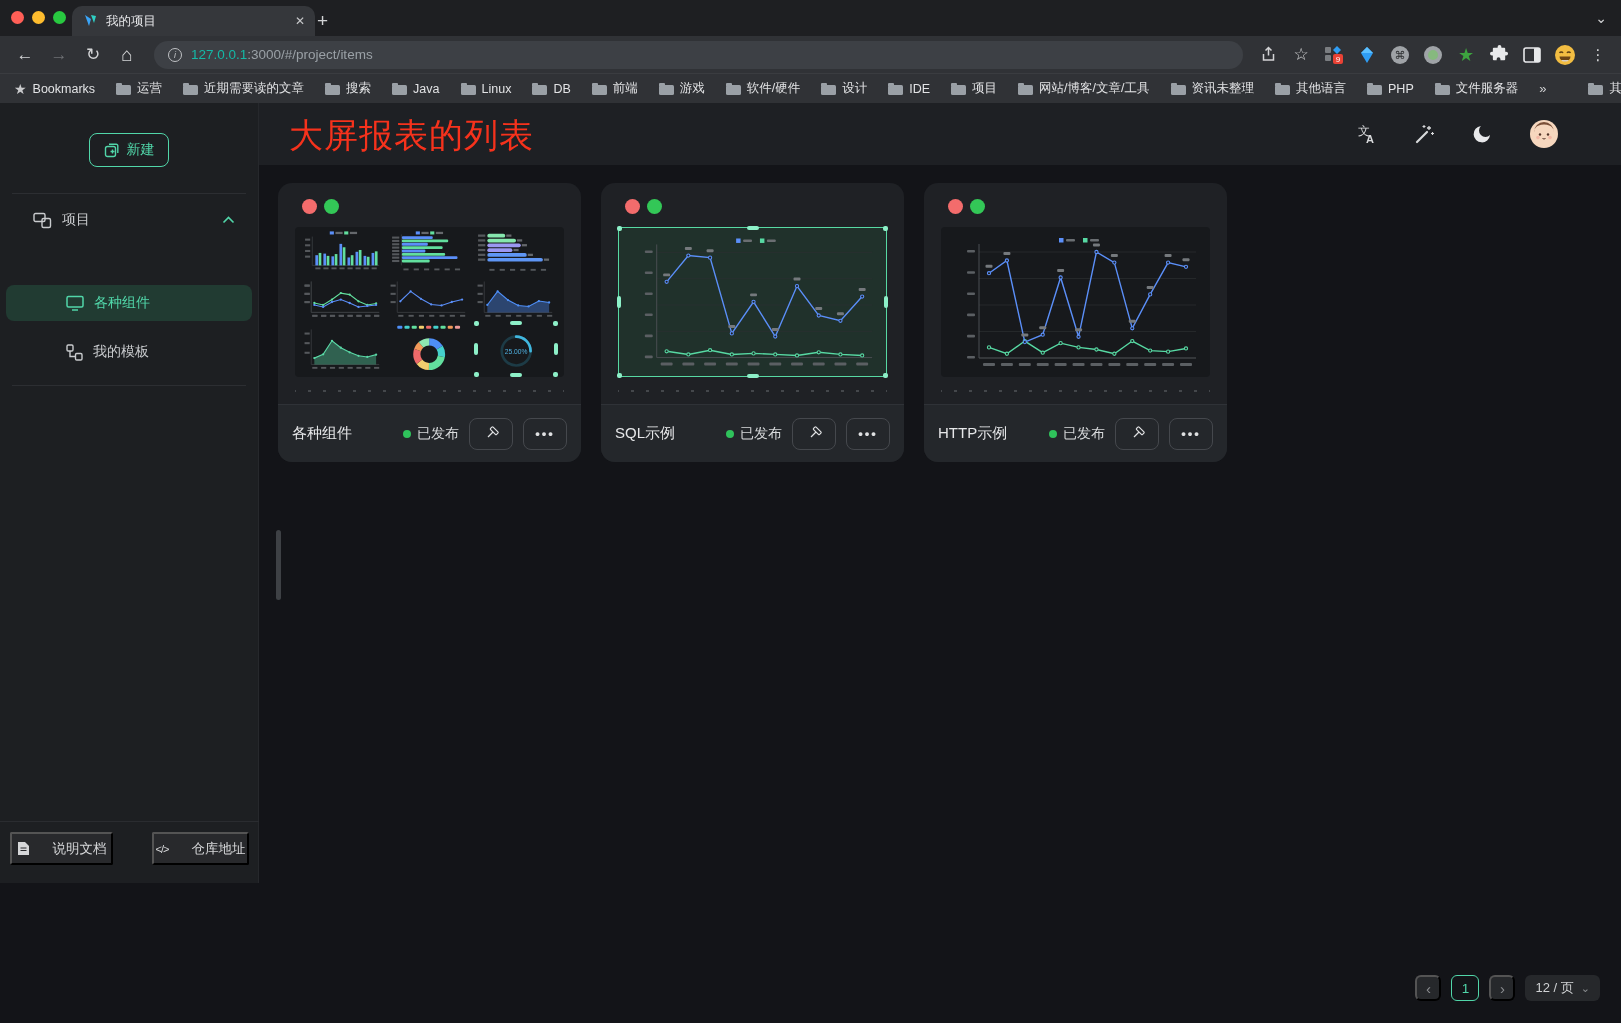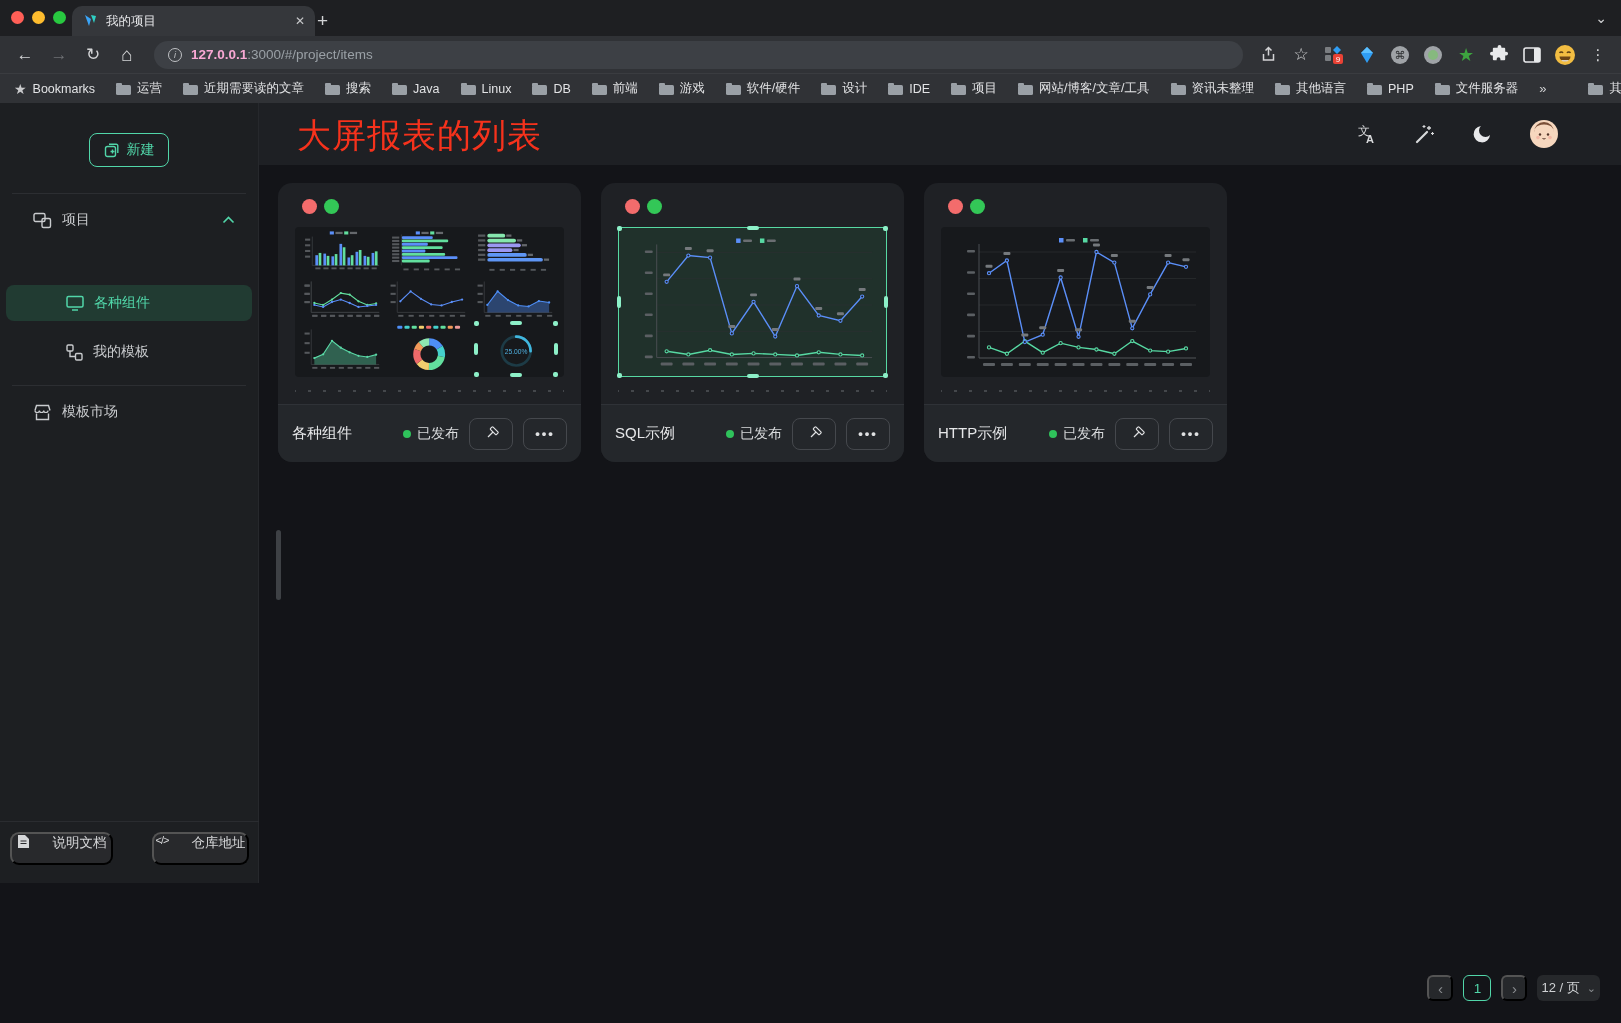--- a/index.html
+++ b/index.html
@@ -22,21 +22,21 @@
 
   .toolbar { position:absolute; left:0; top:36px; width:100%; height:37px; background:#303236;
     display:flex; align-items:center; padding:0 10px; gap:4px; }
   .nav-ic { width:30px; text-align:center; font-size:17px; color:#d3d4d6; }
   .nav-ic.dim { color:#6e7074; }
   .urlpill { flex:1; height:28px; background:#3d4045; border-radius:14px; margin:0 8px;
     display:flex; align-items:center; padding:0 14px; gap:9px; min-width:0; }
   .info-ic { width:14px; height:14px; border:1.4px solid #bfc1c4; border-radius:50%;
     color:#bfc1c4; font-size:9px; line-height:12px; text-align:center; font-style:italic; flex:none; }
   .url { font-size:13.5px; color:#9aa0a6; white-space:nowrap; overflow:hidden; }
-  .url b { color:#f9a8d4; font-weight:700; }
+  .url b { color:#14b8a6; font-weight:400; }
   .tb-right { display:flex; align-items:center; gap:7px; }
   .ext { width:26px; height:26px; display:flex; align-items:center; justify-content:center; position:relative; }
 
   .bookmarks { position:absolute; left:0; top:73px; width:100%; height:30px; background:#303236;
     border-top:1px solid #3a3c40; display:flex; align-items:center; padding:0 14px; gap:21px; overflow:hidden; }
   .bm { display:flex; align-items:center; gap:6px; color:#e2e3e5; font-size:12.5px; white-space:nowrap; }
   .bm-star { color:#c9cacc; font-size:14px; }
   .bm-sep { width:1px; height:16px; background:#56585c; }
   .bm-more { color:#cfd0d2; font-size:13px; }
   .folder { width:15px; height:12px; position:relative; flex:none; }
@@ -48,25 +48,25 @@
   .sidebar { position:absolute; left:0; top:0; width:259px; height:780px; background:#1d1f22; border-right:1px solid #26282c; }
   .btn-new { position:absolute; left:89px; top:30px; width:80px; height:34px; border:1px solid #51d6a9;
     border-radius:8px; color:#51d6a9; font-size:14px; display:flex; align-items:center; justify-content:center; gap:7px; background:transparent; }
   .sb-div { position:absolute; left:12px; right:12px; height:1px; background:#2c2e32; }
   .sb-row { position:absolute; left:0; width:259px; height:34px; display:flex; align-items:center; gap:10px; color:#c9cbce; font-size:14px; }
   .sb-row .chev-up { margin-left:auto; margin-right:24px; }
   .sb-sub { color:#7f8389; font-size:13px; }
   .sb-active { position:absolute; left:6px; width:246px; height:36px; background:#213b32; border-radius:8px;
     display:flex; align-items:center; gap:10px; color:#51d6a9; font-size:14px; }
   .sb-foot { position:absolute; left:0; bottom:0; width:259px; height:62px; border-top:1px solid #2a2c30; }
-  .sb-fbtn { position:absolute; height:33px; background:#28292c; border-radius:9px; display:flex;
-    align-items:flex-start; justify-content:center; gap:23px; color:#d6d7d9; font-size:13.5px; }
+  .sb-fbtn { position:absolute; height:33px; background:#28292c; border-radius:2px; display:flex;
+    align-items:center; justify-content:center; gap:23px; color:#d6d7d9; font-size:13.5px; }
 
   .hdr { position:absolute; left:259px; top:0; width:1362px; height:62px; background:#1e2024; }
-  .hdr-title { position:absolute; left:30px; top:10px; font-size:34px; color:#f6321c; letter-spacing:1px;margin-left:8px; }
+  .hdr-title { position:absolute; left:30px; top:10px; font-size:34px; color:#f6321c; letter-spacing:1px; }
   .hdr-icons { position:absolute; right:62px; top:0; height:62px; display:flex; align-items:center; gap:36px; }
 
   .content { position:absolute; left:259px; top:62px; width:1362px; height:858px; background:#131418; }
   .vscroll { position:absolute; left:17px; top:365px; width:5px; height:70px; background:#3e4145; border-radius:3px; }
 
   .cards { position:absolute; left:19px; top:18px; display:flex; gap:20px; }
   .card { width:303px; height:279px; background:#1f2125; border-radius:14px; position:relative; }
   .cdot { position:absolute; top:16px; width:15px; height:15px; border-radius:50%; }
   .thumb { position:absolute; left:17px; top:44px; width:269px; height:150px; border-radius:4px; background:#17191c; }
   .thumb.selected { background:#20312b; border:1px solid #57d9a3; }
@@ -93,21 +93,21 @@
   .minigrid { position:absolute; inset:0; display:grid; grid-template-columns:repeat(3,1fr);
     grid-template-rows:46px 48px 52px; padding:2px 8px; column-gap:6px; }
   .mini { position:relative; }
 
   .pager { position:absolute; right:21px; bottom:22px; display:flex; align-items:center; gap:10px; }
   .pg-btn { width:26px; height:26px; background:#26282b; border-radius:6px; color:#8a8d90;
     display:flex; align-items:center; justify-content:center; font-size:15px; }
   .pg-cur { width:28px; height:26px; border:1px solid #51d6a9; border-radius:6px; color:#51d6a9;
     display:flex; align-items:center; justify-content:center; font-size:13.5px; background:transparent; }
   .pg-size { height:26px; background:#26282b; border-radius:6px; color:#cfd1d3; font-size:13px;
-    display:flex; align-items:center; gap:7px; padding:0 4px; }
+    display:flex; align-items:center; gap:7px; padding:0 10px; }
 </style>
 </head>
 <body>
 
 <div class="window">
 
   <div class="tabstrip">
     <div class="traffic">
       <div class="tl r"></div>
       <div class="tl y"></div>
@@ -296,28 +296,20 @@
         <svg width="17" height="17" viewBox="0 0 17 17">
           <rect x="1" y="1" width="6" height="6" rx="1.2" fill="none" stroke="#c9cbce" stroke-width="1.4"></rect>
           <rect x="9.5" y="9.5" width="6.5" height="6.5" rx="1.2" fill="none" stroke="#c9cbce" stroke-width="1.4"></rect>
           <path d="M4 7v5.5h5.5" fill="none" stroke="#c9cbce" stroke-width="1.4"></path>
         </svg>
         <span>我的模板</span>
       </div>
 
       <div class="sb-div" style="top:282px;"></div>
 
-      <div class="sb-row" style="top:292px; padding-left:33px;">
-        <svg width="19" height="17" viewBox="0 0 19 17">
-          <path d="M2 6.5 L3.5 1.5 h12 L17 6.5" fill="none" stroke="#c9cbce" stroke-width="1.4"></path>
-          <path d="M2 6.5c0 1.2 1 2 2.2 2s2.2-.8 2.2-2c0 1.2 1 2 2.2 2s2.1-.8 2.1-2c0 1.2 1 2 2.2 2s2.1-.8 2.1-2" fill="none" stroke="#c9cbce" stroke-width="1.2"></path>
-          <path d="M3.5 9.5v6h12v-6" fill="none" stroke="#c9cbce" stroke-width="1.4"></path>
-        </svg>
-        <span>模板市场</span>
-      </div>
 
       <div class="sb-foot">
         <button class="sb-fbtn" style="left:10px; bottom:18px; width:103px;">
           <svg width="13" height="15" viewBox="0 0 13 15">
             <path d="M1 1h7l4 4v9H1z" fill="#d6d7d9"></path>
             <path d="M3.5 7h6M3.5 9.5h6" stroke="#28292c" stroke-width="1.1"></path>
           </svg>
           <span>说明文档</span>
         </button>
         <button class="sb-fbtn" style="left:152px; bottom:18px; width:97px;">

